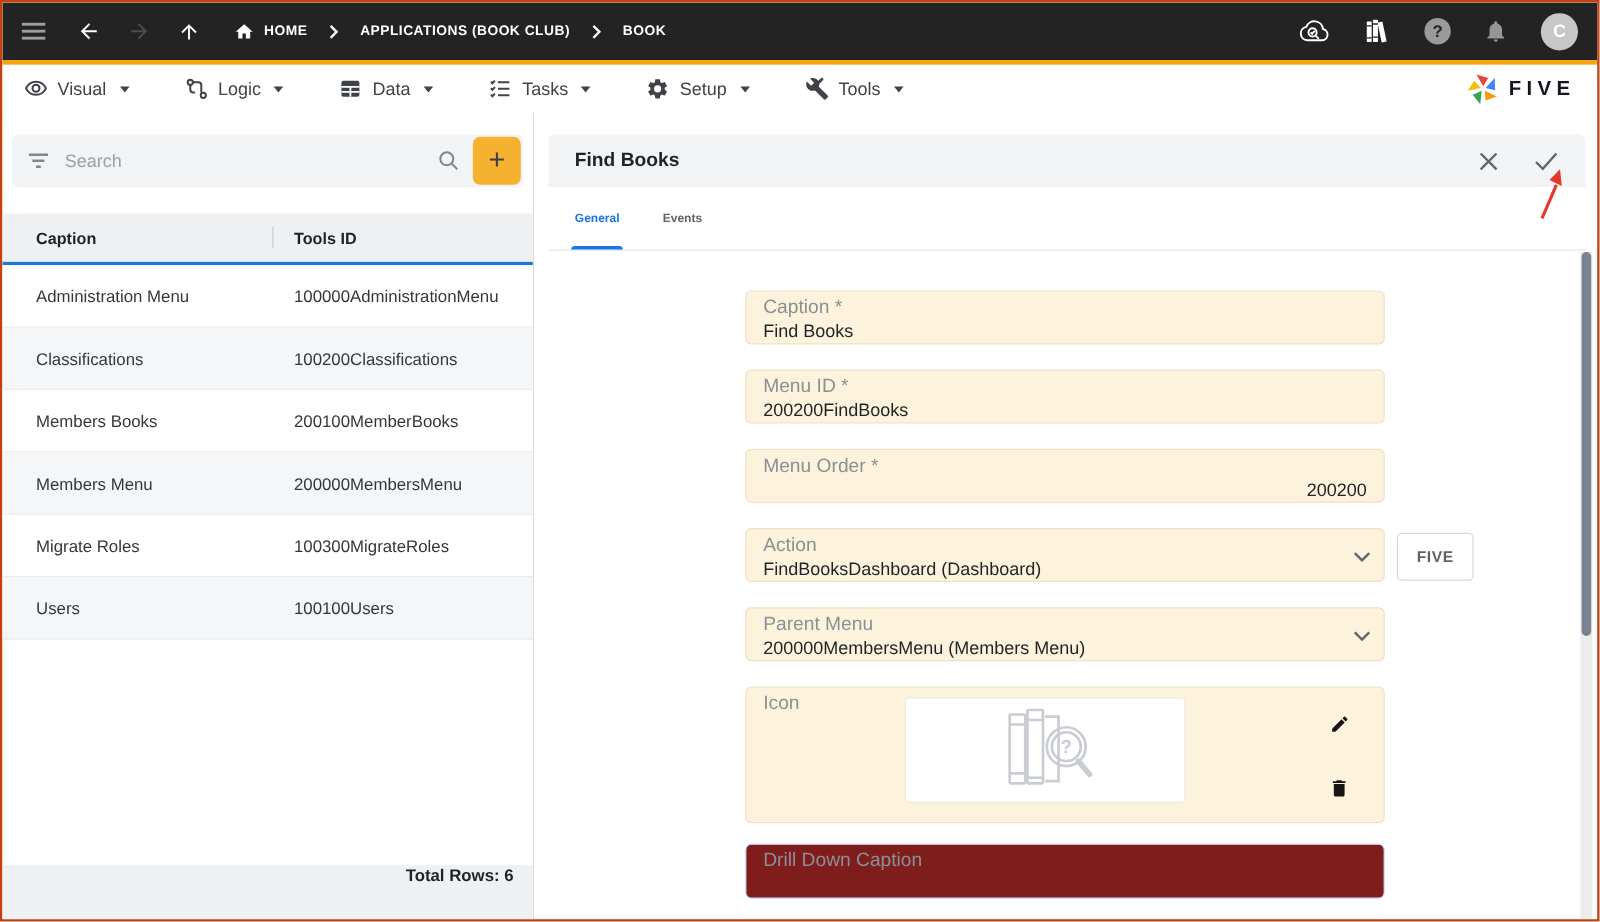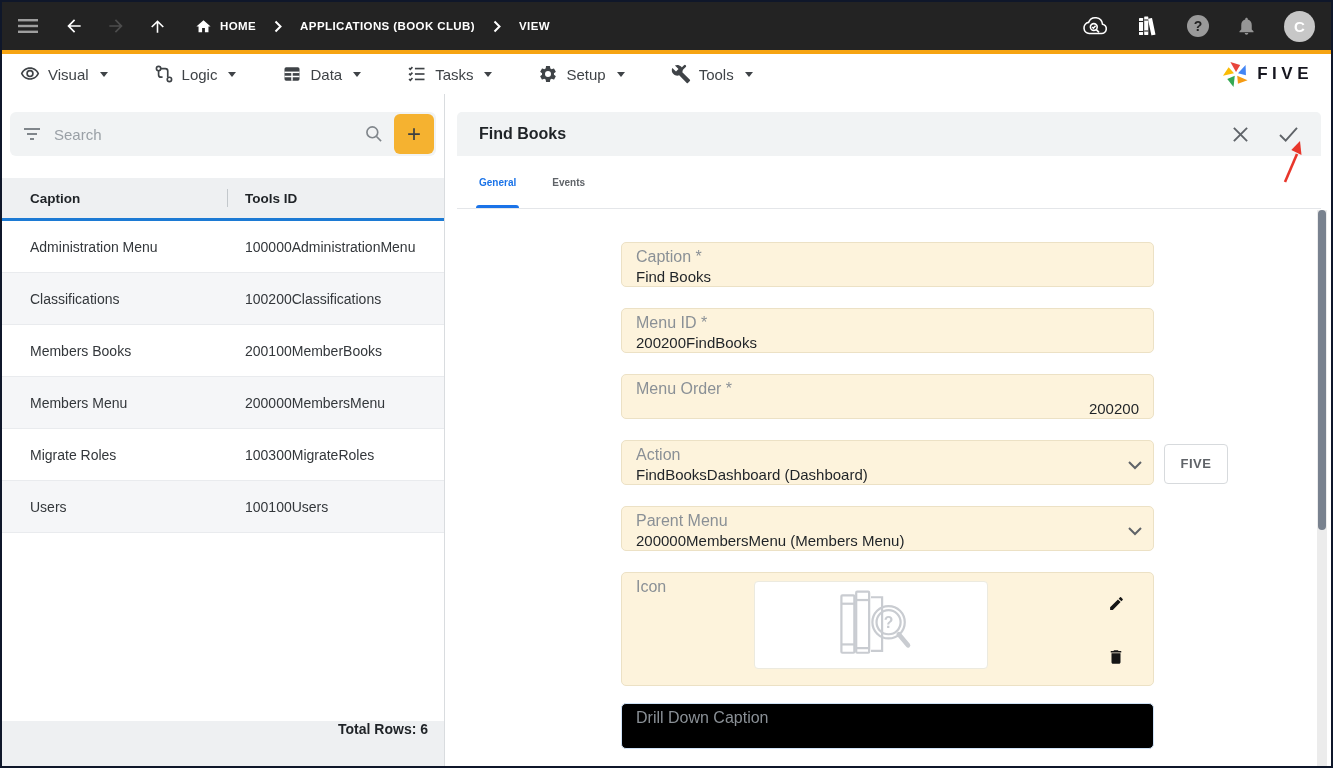--- a/index.html
+++ b/index.html
@@ -1,17 +1,17 @@
 <!DOCTYPE html>
 <html><head>
 <meta charset="utf-8">
 <style>
   * { margin:0; padding:0; box-sizing:border-box; }
   body { font-family:"Liberation Sans", sans-serif; background:#9e9e9e; }
-  .screen { width:1333px; height:768px; border:2px solid #0f172a; background:#fff;
+  .screen { width:1333px; height:768px; border:2px solid #c2410c; background:#fff;
             position:relative; overflow:hidden; display:flex; flex-direction:column; }
 
   
   .navbar { height:48px; background:#232323; display:flex; align-items:center;
             padding:0 16px; flex:none; }
   .nav-ic { display:flex; align-items:center; justify-content:center; cursor:pointer; }
   .hamburger { margin-right:26px; }
   .nav-back { margin-right:22px; }
   .nav-fwd  { margin-right:22px; }
   .nav-up   { margin-right:28px; }
@@ -94,21 +94,21 @@
   .view-btn { margin-left:10px; margin-top:2px; width:64px; height:40px; background:#fff;
               border:1px solid #d7dadd; border-radius:4px; font-weight:700; font-size:13px;
               color:#5f6368; letter-spacing:.5px; cursor:pointer;
               font-family:"Liberation Sans",sans-serif; }
   .icon-field { height:114px; margin-bottom:17px; }
   .img-box { position:absolute; left:132px; top:8px; width:234px; height:88px; background:#fff;
              border:1px solid #eceadf; border-radius:4px; display:flex; align-items:center;
              justify-content:center; cursor:pointer; }
   .edit-btn { position:absolute; right:28px; top:22px; cursor:pointer; }
   .del-btn  { position:absolute; right:28px; top:74px; cursor:pointer; }
-  .drill { background:#000000; border:1px solid #cfe2f7; height:46px; margin-bottom:0; }
+  .drill { background:#7f1d1d; border:1px solid #cfe2f7; height:46px; margin-bottom:0; }
 
   
   .scrollbar { position:absolute; right:4px; top:116px; bottom:0; width:10px; background:#ececec; }
   .scroll-thumb { position:absolute; left:1px; top:0; width:8px; height:320px;
                   background:#79828f; border-radius:4px; cursor:grab; }
   .red-arrow { position:absolute; left:1272px; top:42px; pointer-events:none; }
 </style>
 </head>
 <body>
 
@@ -153,21 +153,21 @@
     </span>
     <span class="crumb">
       <span>APPLICATIONS (BOOK CLUB)</span>
     </span>
     <span class="crumb-sep">
       <svg width="8" height="13" viewBox="0 0 8 13">
           <polyline points="1.5,1.5 6.5,6.5 1.5,11.5" fill="none" stroke="#fff" stroke-width="2"></polyline>
         </svg>
     </span>
     <span class="crumb">
-      <span>VIEW</span>
+      <span>BOOK</span>
     </span>
 
     <span class="nav-right">
       <span class="nav-ic">
         <svg width="28" height="22" viewBox="0 0 28 22" fill="none" stroke="#fff" stroke-width="1.6">
           <path d="M22.5 9.2A7.2 7.2 0 0 0 8.6 7.4 5.6 5.6 0 0 0 9.3 18.5h12a4.7 4.7 0 0 0 1.2-9.3z"></path>
           <circle cx="13.8" cy="12" r="3.4"></circle>
           <path d="M12.2 12l1.2 1.2 2.2-2.4"></path>
           <line x1="16.3" y1="14.6" x2="19" y2="17.4"></line>
         </svg>

